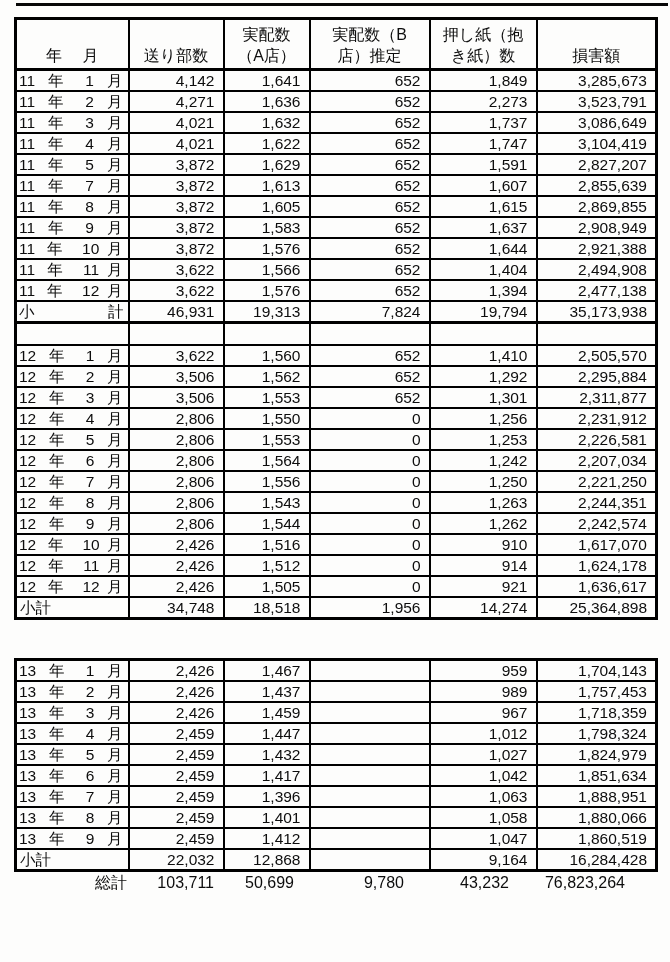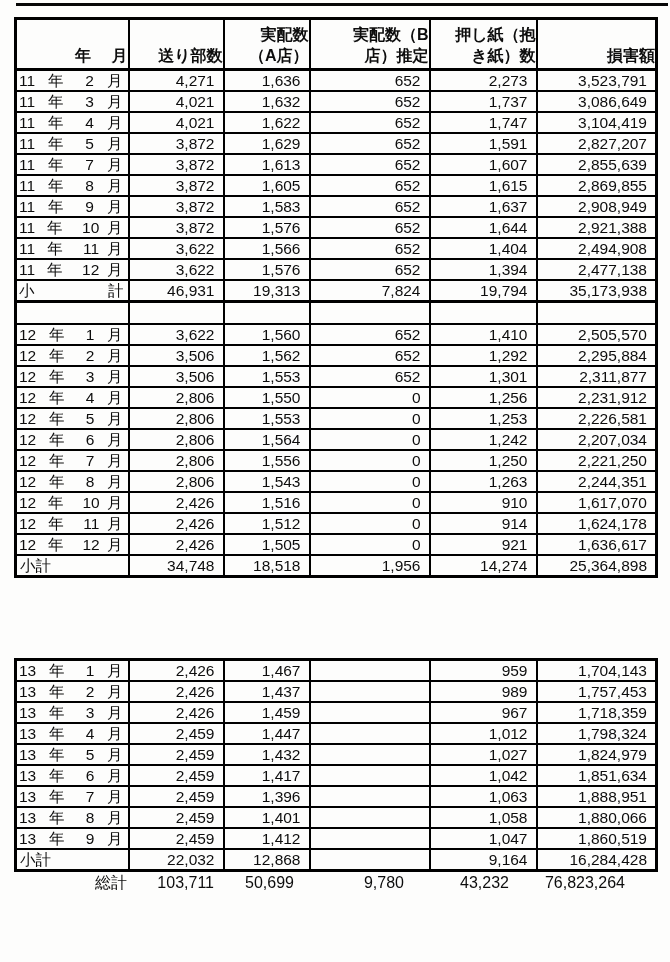--- a/index.html
+++ b/index.html
@@ -53,26 +53,26 @@
   .grid th, .grid td {
     border: 2px solid #000;
     font-size: 15.5px;
     line-height: 19px;
     height: 19px;
     padding: 0;
     overflow: hidden;
     white-space: nowrap;
   }
   .grid th {
-    font-weight: bold;
+    font-weight: normal;
     font-size: 16px;
     line-height: 21px;
     height: 46px;
     vertical-align: bottom;
-    text-align: right;
+    text-align: center;
     white-space: pre-line;
     padding-bottom: 2px;
     border-bottom: 3px solid #000;
   }
   td.c-month {
     text-align: justify;
     text-align-last: justify;
     padding-left: 2px;
     padding-right: 5px;
   }
@@ -137,20 +137,28 @@
 （A店）</th>
         <th>実配数（B
 店）推定</th>
         <th>押し紙（抱
 き紙）数</th>
         <th>損害額</th>
       </tr>
     </thead>
     <tbody id="tbody-year11">
         <tr>
+          <td class="c-month">11 年 1 月</td>
+          <td class="c-num">4,142</td>
+          <td class="c-num">1,641</td>
+          <td class="c-num">652</td>
+          <td class="c-num">1,849</td>
+          <td class="c-num">3,285,673</td>
+        </tr>
+        <tr>
           <td class="c-month">11 年 2 月</td>
           <td class="c-num">4,271</td>
           <td class="c-num">1,636</td>
           <td class="c-num">652</td>
           <td class="c-num">2,273</td>
           <td class="c-num">3,523,791</td>
         </tr>
         <tr>
           <td class="c-month">11 年 3 月</td>
           <td class="c-num">4,021</td>
@@ -297,20 +305,28 @@
           <td class="c-num">1,250</td>
           <td class="c-num">2,221,250</td>
         </tr>
         <tr>
           <td class="c-month">12 年 8 月</td>
           <td class="c-num">2,806</td>
           <td class="c-num">1,543</td>
           <td class="c-num">0</td>
           <td class="c-num">1,263</td>
           <td class="c-num">2,244,351</td>
+        </tr>
+        <tr>
+          <td class="c-month">12 年 9 月</td>
+          <td class="c-num">2,806</td>
+          <td class="c-num">1,544</td>
+          <td class="c-num">0</td>
+          <td class="c-num">1,262</td>
+          <td class="c-num">2,242,574</td>
         </tr>
         <tr>
           <td class="c-month">12 年 10月</td>
           <td class="c-num">2,426</td>
           <td class="c-num">1,516</td>
           <td class="c-num">0</td>
           <td class="c-num">910</td>
           <td class="c-num">1,617,070</td>
         </tr>
         <tr>

